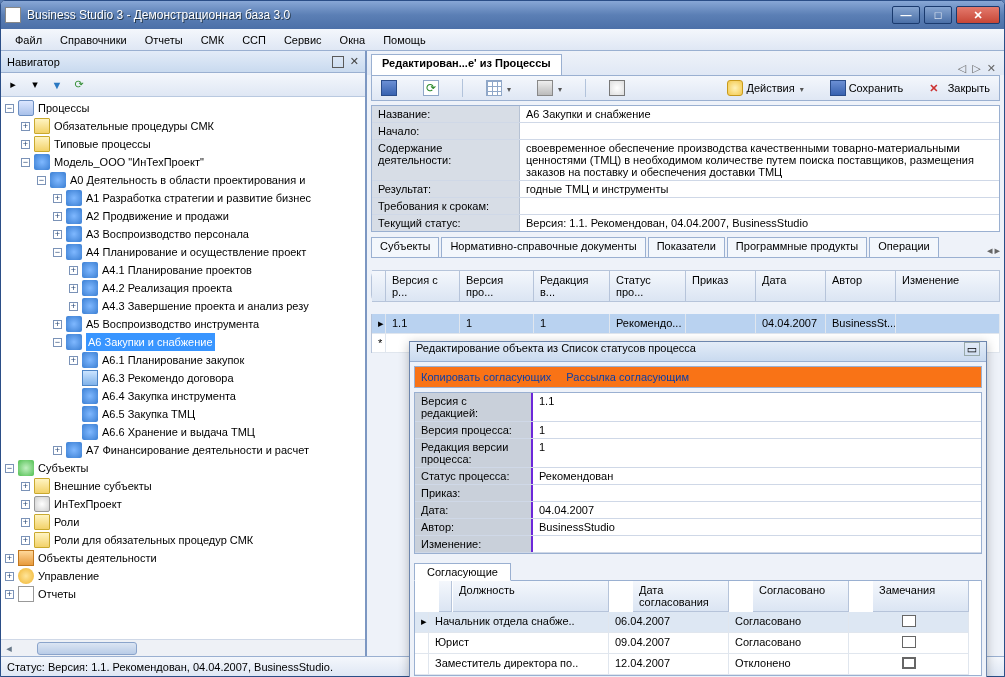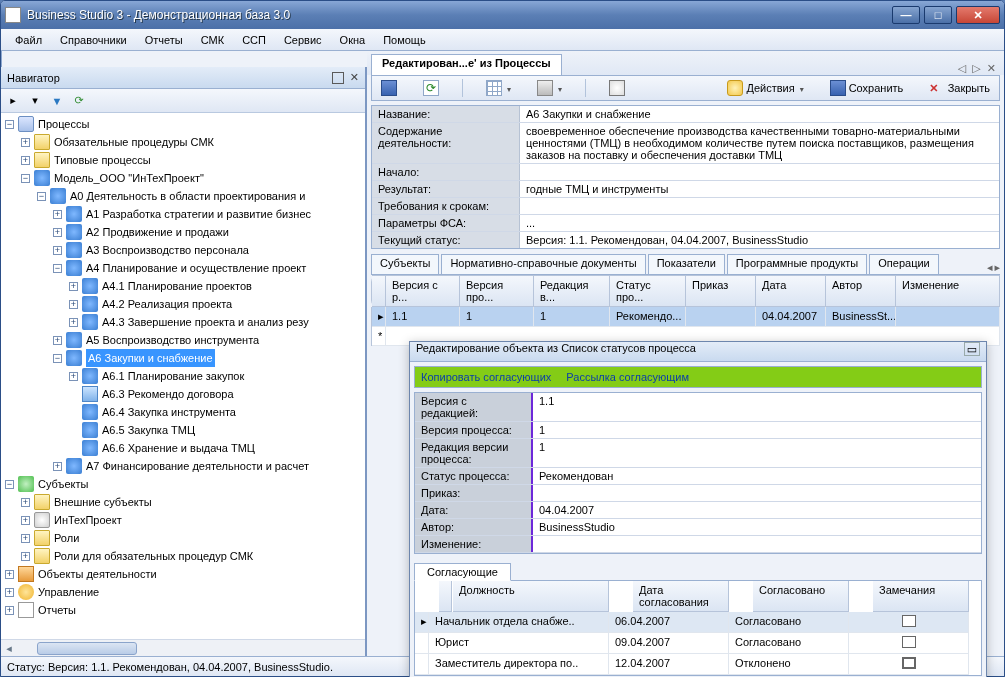--- a/index.html
+++ b/index.html
@@ -9,21 +9,21 @@
   .titlebar .icon { width: 16px; height: 16px; background: #fff; border: 1px solid #888; margin-right: 6px; }
   .titlebar .title { color: #fff; font-size: 12px; text-shadow: 1px 1px 0 #234; flex: 1; }
   .winbtns { display: flex; gap: 4px; }
   .winbtn { width: 28px; height: 18px; border: 1px solid #1a3a6e; border-radius: 2px; display: flex; align-items: center; justify-content: center; color: #fff; font-weight: bold; }
   .winbtn.min, .winbtn.max { background: linear-gradient(#86a4d0,#4a6fa7); }
   .winbtn.close { background: linear-gradient(#e47a6d,#c74636); width: 44px; }
   .menubar { height: 22px; background: linear-gradient(#f4f7fc,#dfe7f4); border-bottom: 1px solid #9ab0d1; display: flex; align-items: center; padding: 0 6px; gap: 2px; }
   .menubar .mitem { padding: 2px 8px; cursor: default; }
   .content { position: relative; display: flex; height: calc(100% - 28px - 22px - 20px); }
   .statusbar { height: 20px; background: linear-gradient(#f4f7fc,#dfe7f4); border-top: 1px solid #9ab0d1; display: flex; align-items: center; padding: 0 6px; }
-  .nav { width: 366px; border-right: 2px solid #7c97c2; display: flex; flex-direction: column; background: #fff; margin-top: 16px; }
+  .nav { width: 366px; border-right: 2px solid #7c97c2; display: flex; flex-direction: column; background: #fff; }
   .nav-head { height: 22px; background: linear-gradient(#e3ecf8,#c9daef); border-bottom: 1px solid #9ab0d1; display: flex; align-items: center; padding: 0 6px; }
   .nav-head .spacer { flex: 1; }
   .nav-head .pin { width: 12px; height: 12px; border: 1px solid #5a5a5a; margin-left: 4px; }
   .nav-head .x { margin-left: 6px; color: #444; }
   .nav-tools { height: 24px; background: linear-gradient(#f4f7fc,#dfe7f4); border-bottom: 1px solid #b9c9e0; display: flex; align-items: center; padding: 0 4px; gap: 6px; }
   .tbtn { width: 16px; height: 16px; display: inline-flex; align-items: center; justify-content: center; }
   .tree { flex: 1; overflow: auto; padding: 2px 0; }
   .scrollbar-h { height: 17px; background: #eef1f6; border-top: 1px solid #cfd8e7; display: flex; align-items: center; }
   .scrollbar-h .thumb { width: 100px; height: 13px; margin-left: 20px; background: linear-gradient(#dbe5f3,#b9cce7); border: 1px solid #8aa4cb; border-radius: 3px; }
   .scrollbar-h .arrow { width: 16px; text-align: center; color: #678; }
@@ -62,30 +62,30 @@
   .ico.bullet { background: radial-gradient(#fff2b8,#f3c84a); border: 1px solid #c89a1c; border-radius: 3px; }
   .ico.savei { background: linear-gradient(#6b8fd4,#3862b0); border: 1px solid #2a4c8a; }
   .propgrid { margin: 4px; border: 1px solid #9ab0d1; background: #fff; }
   .prow { display: flex; border-bottom: 1px solid #cfd8e7; }
   .prow:last-child { border-bottom: none; }
   .plabel { width: 148px; background: #d7dde6; padding: 2px 6px; border-right: 1px solid #b6c2d4; }
   .pval { flex: 1; padding: 2px 6px; }
   .subtabs { display: flex; align-items: flex-end; margin: 4px 4px 0 4px; height: 22px; border-bottom: 1px solid #9ab0d1; }
   .subtabs .stab { border: 1px solid #9ab0d1; border-bottom: none; background: #f3f7fc; padding: 2px 8px; margin-right: 2px; height: 20px; }
   .subtabs .navarrows { margin-left: auto; display: flex; gap: 2px; align-items: center; color: #666; }
-  .gridhdr { display: flex; margin: 0 4px; border-left: 1px solid #b6c4da; border-radius: 7px; }
+  .gridhdr { display: flex; margin: 12px 4px; border-left: 1px solid #b6c4da; border-radius: 7px; }
   .ghcell { background: linear-gradient(#f4f7fc,#dbe5f3); border-right: 1px solid #b6c4da; border-bottom: 1px solid #b6c4da; border-top: 1px solid #b6c4da; padding: 3px 6px; overflow: hidden; }
   .gridrow { display: flex; margin: 0 4px; border-left: 1px solid #b6c4da; }
   .gcell { border-right: 1px solid #e0e6ee; border-bottom: 1px solid #e0e6ee; padding: 3px 6px; overflow: hidden; background: #fff; }
   .gridrow.sel .gcell { background: #b9d2f0; }
   .gridrow .rowmark { width: 14px; text-align: center; }
   .sub-dialog { position: absolute; left: 408px; top: 340px; width: 578px; background: #eef2f9; border: 1px solid #6d86ad; box-shadow: 0 2px 10px rgba(0,0,0,.25); }
   .sub-dialog .sd-title { height: 20px; background: linear-gradient(#e3ecf8,#c9daef); display: flex; align-items: flex-start; padding: 0 6px; border-bottom: 1px solid #9ab0d1; }
   .sd-title .sdclose { margin-left: auto; width: 16px; height: 14px; border: 1px solid #9aa; text-align: center; line-height: 12px; }
-  .sd-links { padding: 4px 6px; border: 1px solid #9ab0d1; margin: 4px; background: #84cc16; }
+  .sd-links { padding: 4px 6px; border: 1px solid #9ab0d1; margin: 4px; background: #f97316; }
   .sd-links a { color: #0b3ea8; text-decoration: none; margin-right: 12px; }
   .sd-grid { margin: 0 4px 4px 4px; border: 1px solid #9ab0d1; background: #fff; }
   .sdrow { display: flex; border-bottom: 1px solid #cfd8e7; }
   .sdlabel { width: 118px; background: #c9d0da; padding: 2px 6px; border-right: 2px solid #6d28d9; }
   .sdval { flex: 1; padding: 2px 6px; }
   .apptab { padding: 4px 4px 0 4px; }
   .apptab .at { display: inline-block; border: 1px solid #9ab0d1; border-bottom-color: #fff; background: #fff; padding: 2px 12px; position: relative; top: 1px; }
   .appgrid { margin: 0 4px 4px 4px; border: 1px solid #9ab0d1; background: #fff; }
   .appgrid .ahdr, .appgrid .arow { display: grid; grid-template-columns: 14px 180px 120px 120px 120px; }
   .appgrid .ahdr > div { background: linear-gradient(#f4f7fc,#dbe5f3); border-right: 1px solid #b6c4da; border-bottom: 1px solid #b6c4da; padding: 3px 6px; margin-left: 24px; }
@@ -393,38 +393,34 @@
           </span>
         <span class="tb"><span class="closex">✕</span>&nbsp;<span>Закрыть</span></span>
       </div>
 
       <div class="propgrid">
         <div class="prow">
             <div class="plabel">Название:</div>
             <div class="pval">А6 Закупки и снабжение</div>
           </div>
         <div class="prow">
+            <div class="plabel">Начало:</div>
+            <div class="pval"></div>
+          </div>
+        <div class="prow">
             <div class="plabel">Содержание деятельности:</div>
             <div class="pval">своевременное обеспечение производства качественными товарно-материальными ценностями (ТМЦ) в необходимом количестве путем поиска поставщиков, размещения заказов на поставку и обеспечения доставки ТМЦ</div>
-          </div>
-        <div class="prow">
-            <div class="plabel">Начало:</div>
-            <div class="pval"></div>
           </div>
         <div class="prow">
             <div class="plabel">Результат:</div>
             <div class="pval">годные ТМЦ и инструменты</div>
           </div>
         <div class="prow">
             <div class="plabel">Требования к срокам:</div>
             <div class="pval"></div>
-          </div>
-        <div class="prow">
-            <div class="plabel">Параметры ФСА:</div>
-            <div class="pval">...</div>
           </div>
         <div class="prow">
             <div class="plabel">Текущий статус:</div>
             <div class="pval">Версия: 1.1. Рекомендован, 04.04.2007, BusinessStudio</div>
           </div>
       </div>
 
       <div class="subtabs">
         <div class="stab">Субъекты</div>
         <div class="stab">Нормативно-справочные документы</div>

